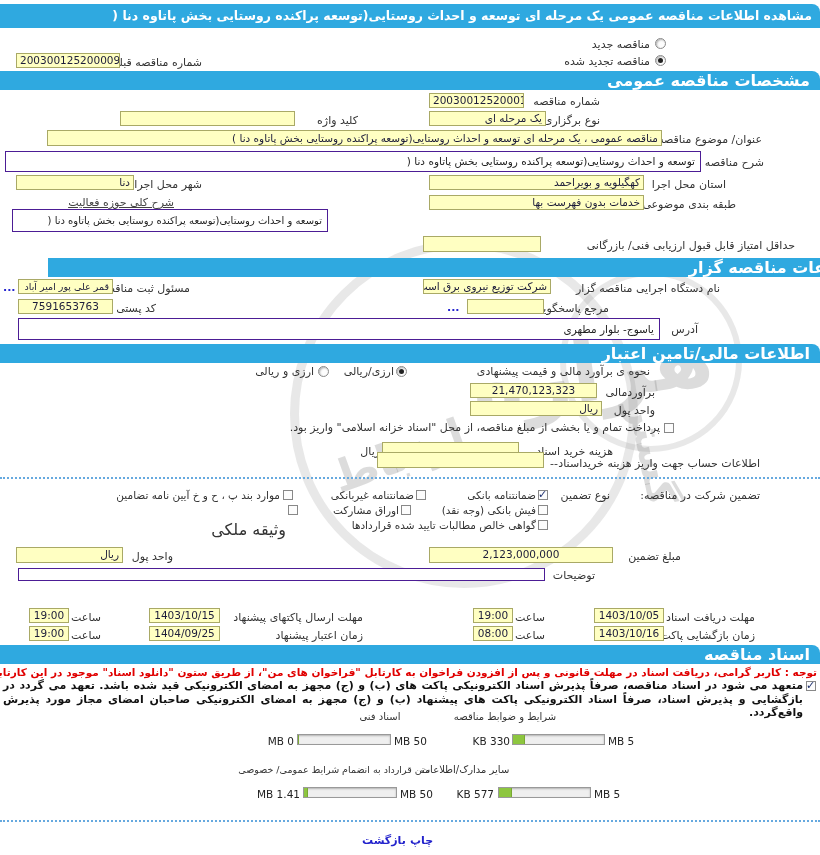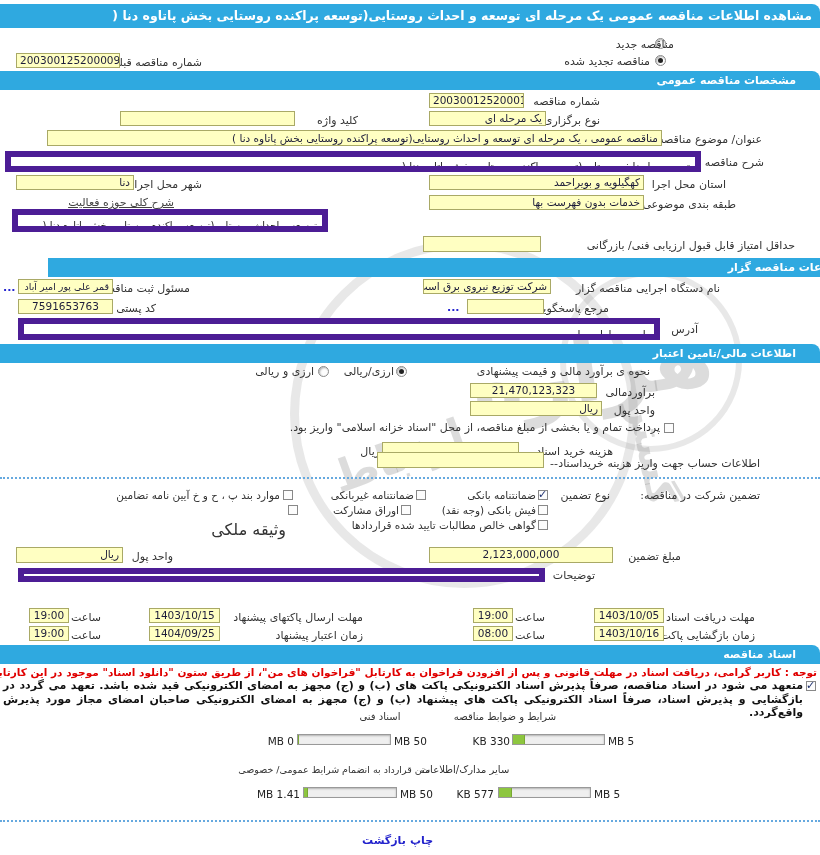--- a/index.html
+++ b/index.html
@@ -3,27 +3,27 @@
 <meta charset="utf-8">
 <style>
   html,body{margin:0;padding:0;background:#fff;}
   body{font-family:"DejaVu Sans",sans-serif;}
   .page{position:relative;width:820px;height:855px;background:#fff;overflow:hidden;direction:rtl;}
   .lbl{position:absolute;font-size:11px;color:#333;white-space:nowrap;text-align:right;direction:rtl;}
   .fld{position:absolute;background:#FFFFC2;border:1px solid #A9A966;box-sizing:border-box;
        font-size:10.5px;color:#1c1c3a;white-space:nowrap;overflow:hidden;padding:0 3px;
        height:15px;line-height:13px;direction:rtl;text-align:right;}
   .fld.num{direction:ltr;text-align:center;}
-  .wbox{position:absolute;background:#fff;border:6px solid #4c1d95;box-sizing:border-box;
+  .wbox{position:absolute;background:#fff;border:1px solid #4c1d95;box-sizing:border-box;
         font-size:10.5px;color:#222;padding:1px 5px;direction:rtl;text-align:right;
         overflow:hidden;white-space:nowrap;}
   .titlebar,.secbar{position:absolute;left:0;width:820px;background:#2FA9E0;color:#fff;
         font-weight:bold;box-sizing:border-box;text-align:right;border-radius:0 8px 0 0;}
   .titlebar{top:4px;height:24px;font-size:12.5px;line-height:24px;padding-left:0;padding-right:8px;}
-  .secbar{height:19px;font-size:11px;line-height:19px;padding-right:24px;}
+  .secbar{height:19px;font-size:16px;line-height:19px;padding-right:10px;}
   .radio{position:absolute;width:11px;height:11px;border:1px solid #8a8a8a;border-radius:50%;
         background:#fdfdfd;box-shadow:inset 1px 1px 2px rgba(0,0,0,.3);box-sizing:border-box;}
   .radio.on::after{content:"";position:absolute;left:2px;top:2px;width:5px;height:5px;border-radius:50%;background:#222;}
   .cb{position:absolute;width:10px;height:10px;border:1px solid #888;background:#fcfcfc;box-sizing:border-box;}
   .cb.on::after{content:"✓";position:absolute;left:-1px;top:-3px;font-size:11px;font-weight:bold;color:#1d2f6f;}
   .dots{position:absolute;left:0;width:820px;border-top:2px dotted #66A9DF;}
   .link{position:absolute;color:#2323CC;font-size:11px;font-weight:bold;white-space:nowrap;cursor:pointer;}
   .more{position:absolute;color:#2525D0;font-size:11px;font-weight:bold;cursor:pointer;}
   .bar-track{position:absolute;height:11px;background:#EFEFEF;border:1px solid #999;
         box-shadow:inset 0 1px 2px rgba(0,0,0,.25);box-sizing:border-box;}
@@ -43,21 +43,21 @@
 
   <div class="wm-circle" style="left:290px;top:240px;width:330px;height:330px;"></div>
   <div class="wm-circle" style="left:560px;top:270px;width:170px;height:170px;border-width:6px;"></div>
   <div class="wm" style="left:470px;top:320px;font-size:86px;font-weight:bold;transform:rotate(-8deg);">هزاره</div>
   <div class="wm" style="left:600px;top:430px;font-size:40px;font-weight:bold;transform:rotate(78deg);">گستر</div>
   <div class="wm" style="left:330px;top:430px;font-size:44px;font-weight:bold;transform:rotate(-20deg);">ارتباط</div>
 
   <div class="titlebar">مشاهده اطلاعات مناقصه عمومی یک مرحله ای توسعه و احداث  روستایی(توسعه پراکنده روستایی بخش پاتاوه دنا (</div>
 
   <span class="radio" style="left:655px;top:38px;"></span>
-  <div class="lbl" style="left:584px;top:38px;width:90px;">مناقصه جدید</div>
+  <div class="lbl" style="left:560px;top:38px;width:90px;">مناقصه جدید</div>
   <span class="radio on" style="left:655px;top:55px;"></span>
   <div class="lbl" style="left:540px;top:55px;width:110px;">مناقصه تجدید شده</div>
   <div class="lbl" style="left:122px;top:56px;width:80px;">شماره مناقصه قبلی</div>
   <div class="fld num" style="left:16px;top:53px;width:104px;">2003001252000099</div>
 
   <div class="secbar" style="top:71px;">مشخصات مناقصه عمومی</div>
 
   <div class="lbl" style="left:524px;top:95px;width:76px;">شماره مناقصه</div>
   <div class="fld num" style="left:429px;top:93px;width:95px;">2003001252000130</div>
 

